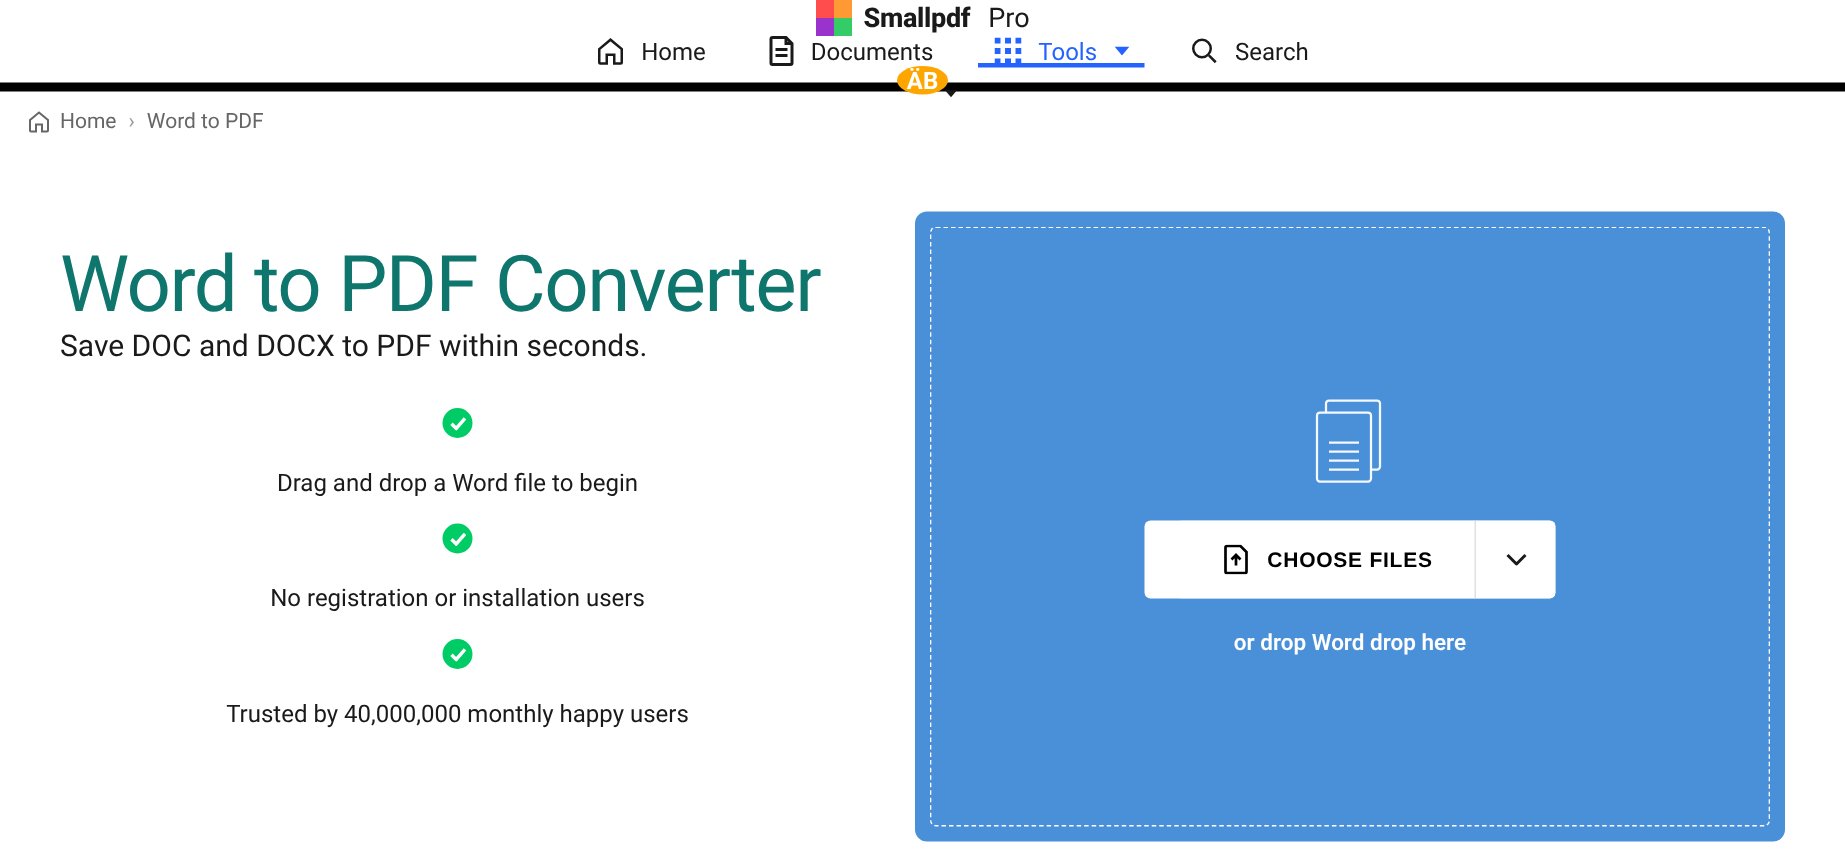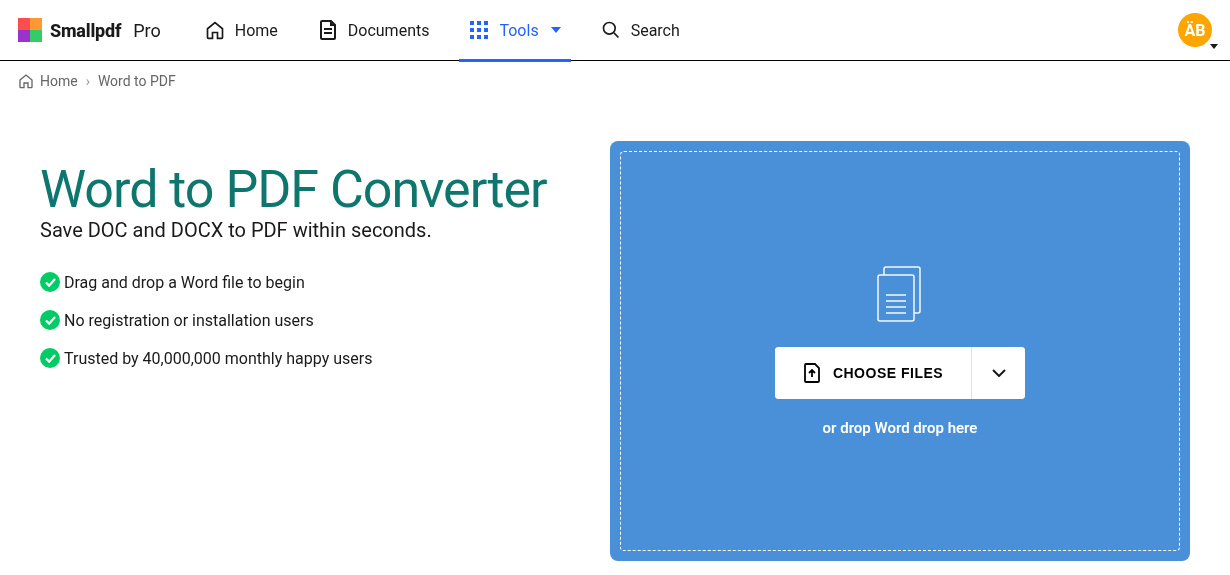--- a/index.html
+++ b/index.html
@@ -1,17 +1,17 @@
 <!DOCTYPE html>
 <html><head>
 <meta charset="utf-8">
 <style>
   * { box-sizing: border-box; margin: 0; padding: 0; }
   body { font-family: -apple-system, BlinkMacSystemFont, "Segoe UI", Roboto, "Helvetica Neue", Arial, sans-serif; background: #fff; color: #1a1a1a; width: 1230px; height: 575px; overflow: hidden; }
-  .header { height: 61px; display: flex; align-items: center; padding: 0 18px; border-bottom: 1px solid #000000; }
+  .header { height: 61px; display: flex; align-items: center; padding: 0 18px; border-bottom: 6px solid #000000; flex-direction: column; }
   .logo-box { display: flex; align-items: center; gap: 8px; }
   .logo-mark { width: 24px; height: 24px; display: grid; grid-template-columns: 1fr 1fr; grid-template-rows: 1fr 1fr; }
   .logo-mark .q1 { background: #ff4d4d; }
   .logo-mark .q2 { background: #ff9933; }
   .logo-mark .q3 { background: #9933cc; }
   .logo-mark .q4 { background: #33cc66; }
   .brand { font-weight: 800; font-size: 18px; letter-spacing: -0.2px; }
   .brand-suffix { font-weight: 400; font-size: 18px; margin-left: 4px; color: #1a1a1a; }
   .nav { display: flex; align-items: stretch; margin-left: 40px; height: 61px; gap: 32px; }
   .nav-item { display: flex; align-items: center; gap: 10px; font-size: 16px; color: #1a1a1a; cursor: pointer; position: relative; padding: 0 4px; }
@@ -23,26 +23,26 @@
   .avatar { position: relative; width: 34px; height: 34px; border-radius: 50%; background: #ffa500; display: flex; align-items: center; justify-content: center; color: #fff; font-weight: 700; font-size: 16px; cursor: pointer; }
   .avatar-caret { position: absolute; right: -6px; bottom: -2px; }
   .breadcrumb { padding: 12px 18px; display: flex; align-items: center; gap: 8px; color: #666; font-size: 14px; }
   .breadcrumb a { color: #666; text-decoration: none; display: flex; align-items: center; gap: 6px; }
   .breadcrumb .sep { color: #999; }
   .main { display: flex; padding: 40px 40px 0 40px; gap: 40px; }
   .left { flex: 1; padding-top: 20px; }
   .title { font-size: 52px; font-weight: 400; line-height: 1.1; letter-spacing: -1px; color: #0f766e; }
   .subtitle { font-size: 20px; color: #1a1a1a; font-weight: 400; }
   .bullets { margin-top: 30px; list-style: none; }
-  .bullets li { display: flex; align-items: center; gap: 4px; margin-bottom: 18px; font-size: 16px; color: #1a1a1a; }
+  .bullets li { display: flex; align-items: center; gap: 20px; margin-bottom: 18px; font-size: 16px; color: #1a1a1a; flex-direction: column; }
   .check { width: 20px; height: 20px; border-radius: 50%; background: #00cc66; display: flex; align-items: center; justify-content: center; color: #fff; flex-shrink: 0; }
   .drop-panel { width: 580px; height: 420px; background: #4a90d9; border-radius: 8px; position: relative; display: flex; flex-direction: column; align-items: center; justify-content: center; gap: 20px; }
   .drop-border { position: absolute; inset: 10px; border: 1px dashed #ffffff; border-radius: 4px; pointer-events: none; }
   .files-icon { color: #fff; opacity: 0.95; }
-  .choose-row { display: flex; background: #fff; border-radius: 4px; overflow: hidden; }
+  .choose-row { display: flex; background: #fff; border-radius: 4px; overflow: hidden; padding-left: 24px; }
   .choose-btn { padding: 16px 28px; display: flex; align-items: center; gap: 12px; font-weight: 700; font-size: 14px; letter-spacing: 0.5px; cursor: pointer; background: #fff; border: none; }
   .choose-drop { width: 54px; display: flex; align-items: center; justify-content: center; border-left: 1px solid #e0e0e0; cursor: pointer; background: #fff; }
   .drop-text { color: #fff; font-size: 15px; font-weight: 600; }
   svg { display: block; }
 </style>
 </head>
 <body>
 
 <div class="header">
   <div class="logo-box">

